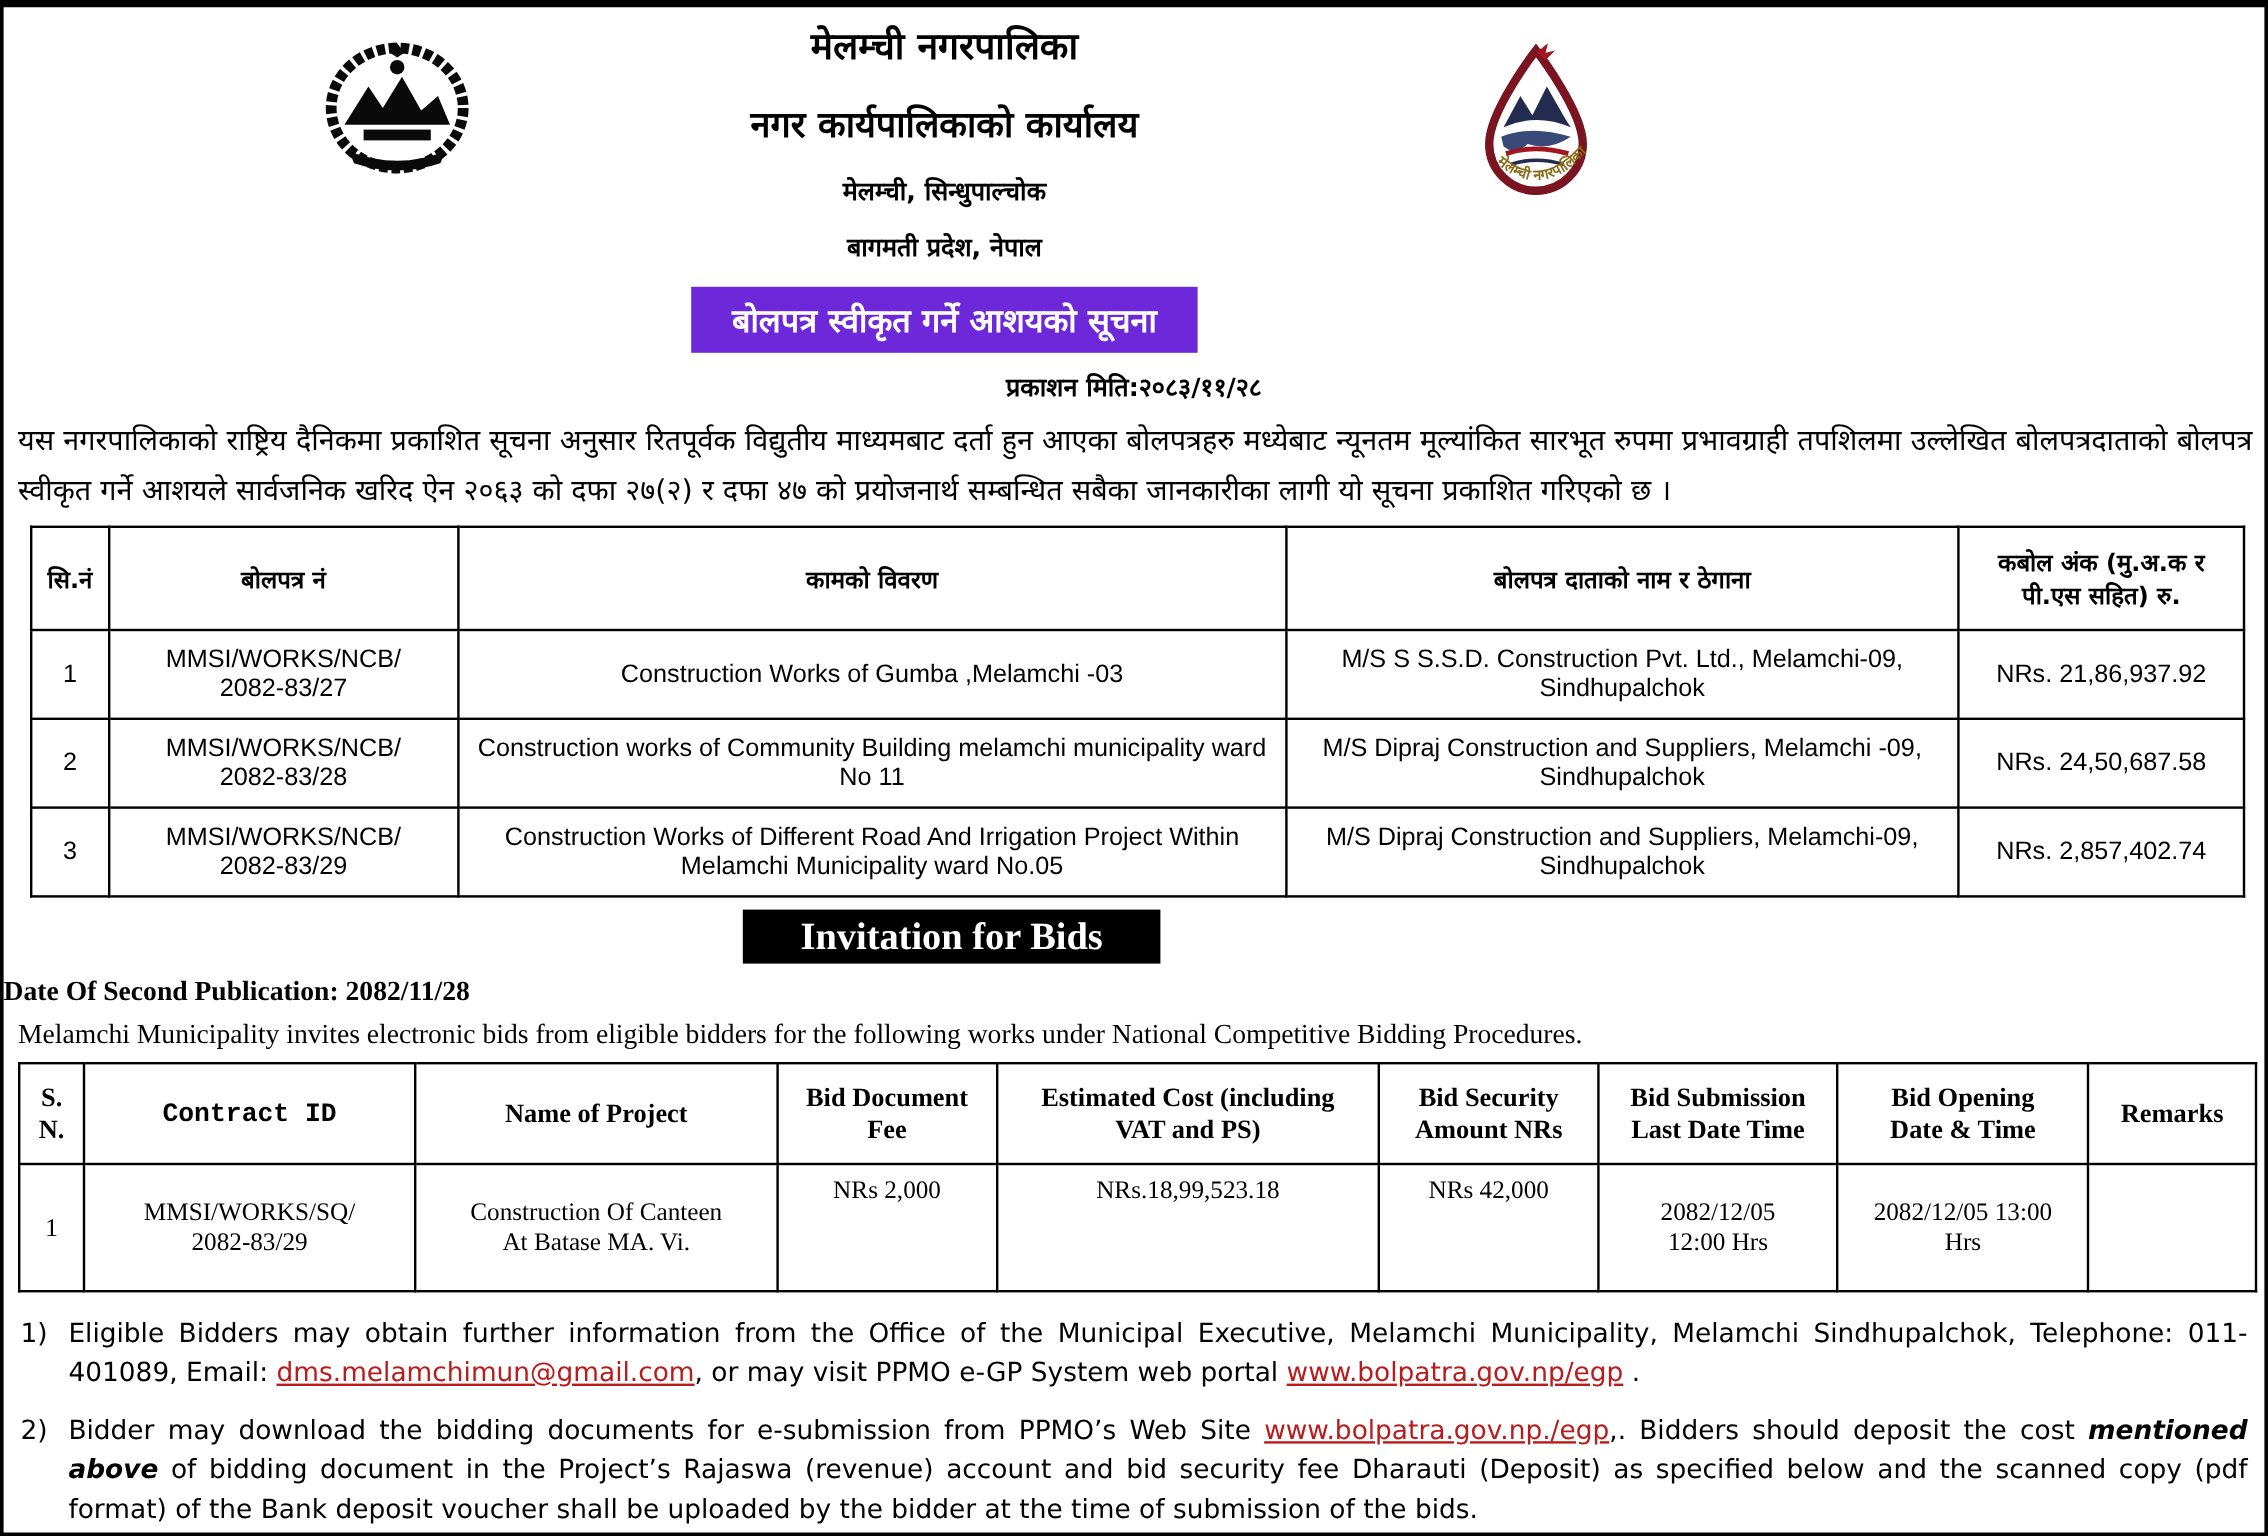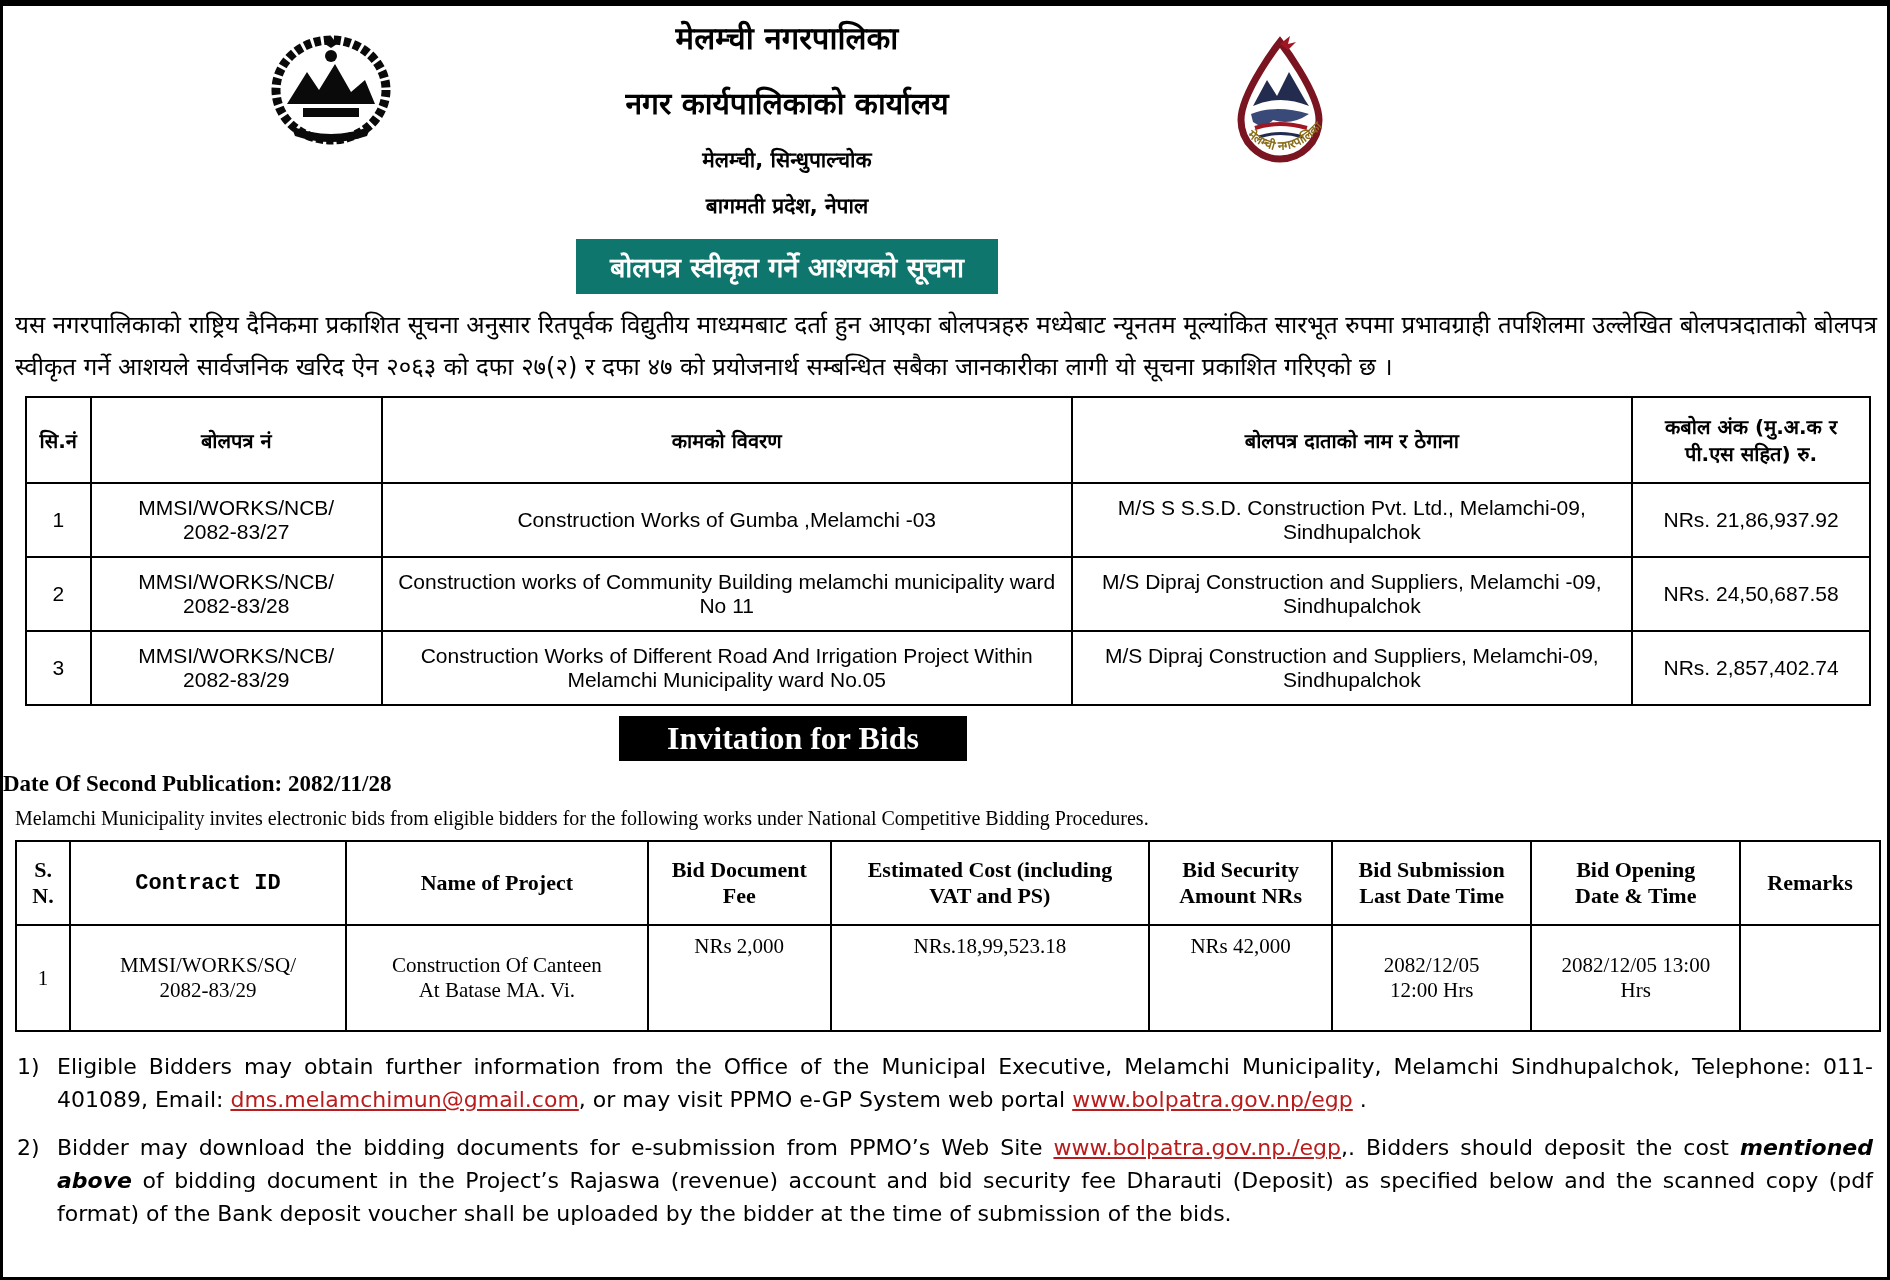--- a/index.html
+++ b/index.html
@@ -24,21 +24,21 @@
   .logo-right { position:absolute; left:1218px; top:28px; width:118px; height:132px; }
 
   
   .header-block { position:relative; left:-158px; text-align:center; padding-top:10px; }
   .org-name   { font-size:31px; font-weight:bold; }
   .org-office { font-size:30px; font-weight:bold; margin-top:24px; }
   .org-addr1  { font-size:21px; font-weight:bold; margin-top:22px; }
   .org-addr2  { font-size:21px; font-weight:bold; margin-top:18px; }
   .notice-banner {
     display:inline-block; margin-top:20px;
-    background:#0f766e; color:#fff;
+    background:#6d28d9; color:#fff;
     font-size:27px; font-weight:bold;
     padding:9px 34px;
   }
   .pub-date { text-align:center; font-size:21px; font-weight:bold; margin-top:14px; }
 
   .intro-par {
     margin:10px 10px 0 12px;
     font-size:24px; line-height:42px;
     text-align:justify;
   }
@@ -61,21 +61,21 @@
 
   
   .ifb-wrap { position:relative; left:-152px; text-align:center; margin-top:10px; }
   .ifb-banner {
     display:inline-block; background:#000; color:#fff;
     font-family:"Liberation Serif", serif;
     font-size:32px; font-weight:bold;
     padding:4px 48px;
   }
   .ifb-date { text-align:left; font-size:23px; font-weight:bold; margin-top:10px; }
-  .ifb-intro { font-size:20px; margin:10px 8px 10px 12px; }
+  .ifb-intro { font-size:23px; margin:10px 8px 10px 12px; }
 
   .ifb-table { width:1866px; margin:0 0 0 12px; font-family:"Liberation Serif", serif; }
   .ifb-table th { font-size:22px; font-weight:bold; height:84px; }
   .ifb-table td { font-size:21px; height:106px; }
   .ifb-table .vtop { vertical-align:top; padding-top:8px; }
   .ifb-table .c2-sn   { width:2.9%;  }
   .ifb-table .c2-cid  { width:14.8%;font-family:Liberation Mono, monospace; }
   .ifb-table .c2-name { width:16.2%; }
   .ifb-table .c2-fee  { width:9.8%;  }
   .ifb-table .c2-cost { width:17.1%; }
@@ -126,20 +126,21 @@
   </div>
 
   <div class="header-block">
     <div class="org-name">मेलम्ची नगरपालिका</div>
     <div class="org-office">नगर कार्यपालिकाको कार्यालय</div>
     <div class="org-addr1">मेलम्ची, सिन्धुपाल्चोक</div>
     <div class="org-addr2">बागमती प्रदेश, नेपाल</div>
     <div class="notice-banner">बोलपत्र स्वीकृत गर्ने आशयको सूचना</div>
   </div>
 
+  <div class="pub-date">प्रकाशन मिति:२०८३/११/२८</div>
 
   <div class="intro-par">यस नगरपालिकाको राष्ट्रिय दैनिकमा प्रकाशित सूचना अनुसार रितपूर्वक विद्युतीय माध्यमबाट दर्ता हुन आएका बोलपत्रहरु मध्येबाट न्यूनतम मूल्यांकित सारभूत रुपमा प्रभावग्राही तपशिलमा उल्लेखित बोलपत्रदाताको बोलपत्र स्वीकृत गर्ने आशयले सार्वजनिक खरिद ऐन २०६३ को दफा २७(२) र दफा ४७ को प्रयोजनार्थ सम्बन्धित सबैका जानकारीका लागी यो सूचना प्रकाशित गरिएको छ ।</div>
 
 
   <table class="bid-table">
     <tbody>
         <tr>
       <th class="c-sn">सि.नं</th>
       <th class="c-id">बोलपत्र नं</th>
       <th class="c-desc">कामको विवरण</th>

